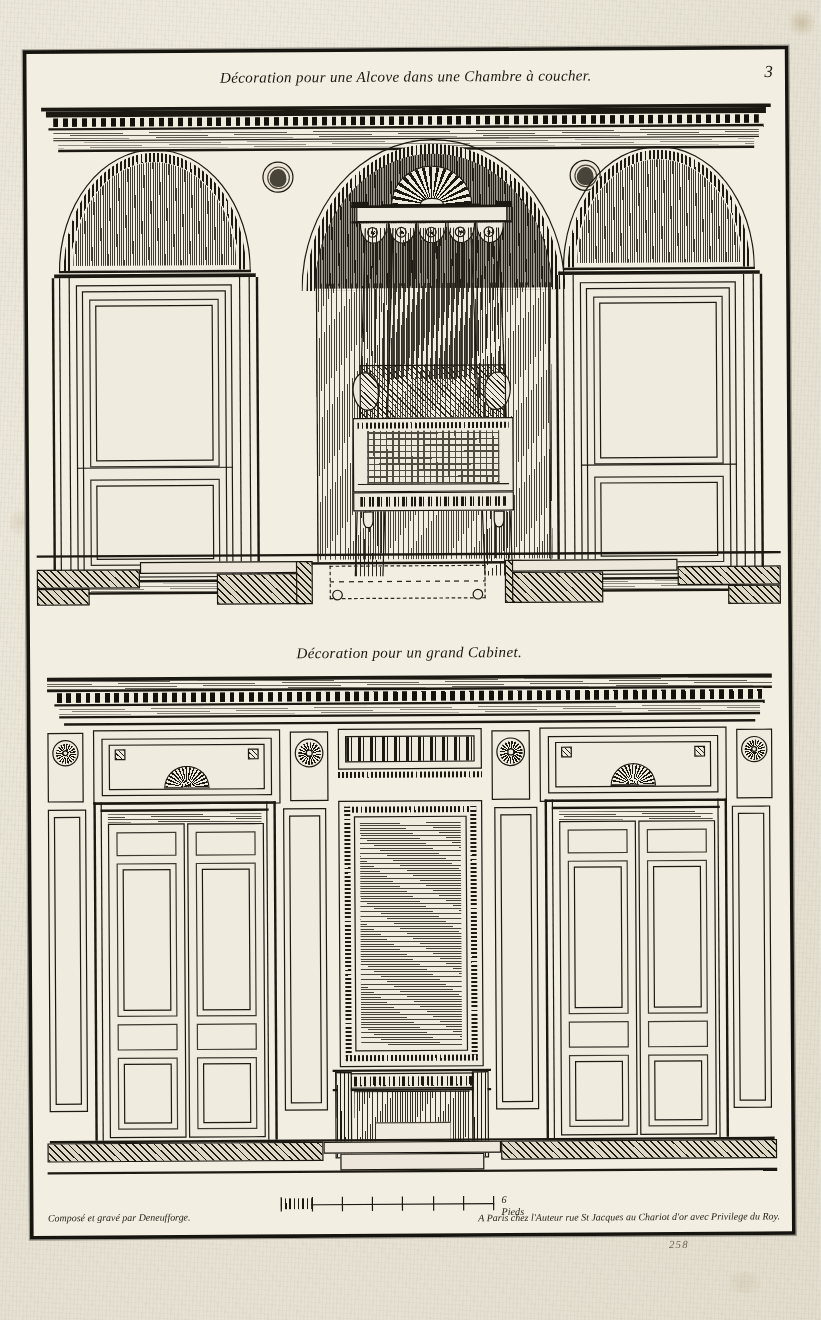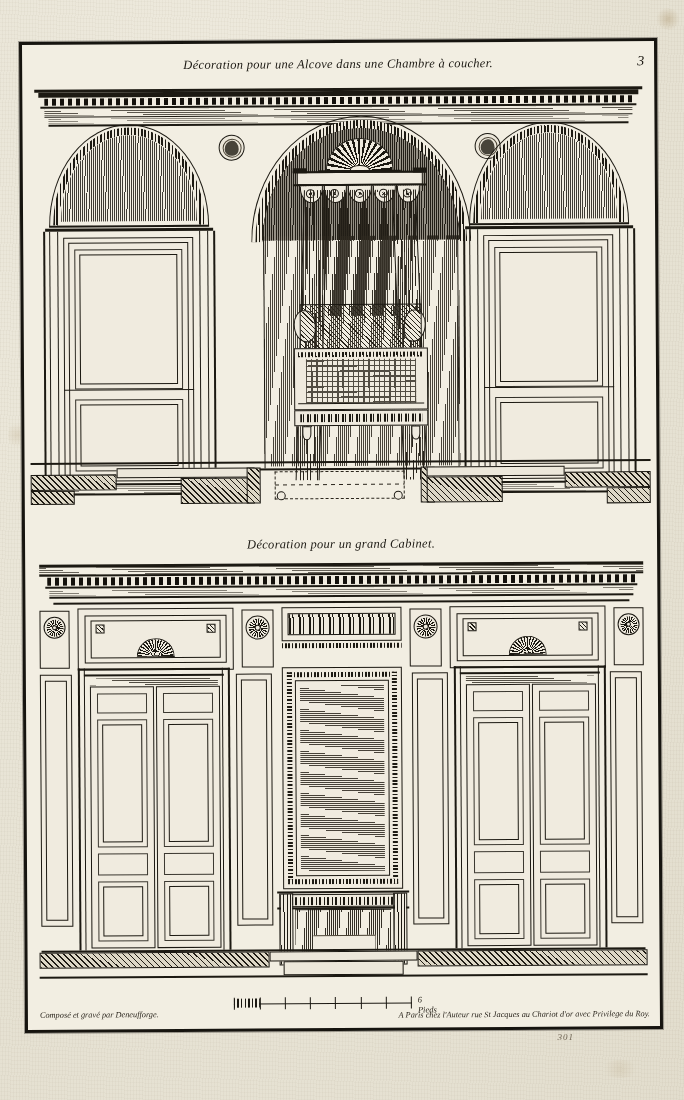--- a/index.html
+++ b/index.html
@@ -453,14 +453,14 @@
       <div class="sb-tick" style="left:152px;"></div>
       <div class="sb-tick" style="left:177px;"></div>
       <div class="sb-label">6 Pieds</div>
     </div>
 
     <div class="credit-l">Composé et gravé par Deneufforge.</div>
     <div class="credit-r">A Paris chez l'Auteur rue St Jacques au Chariot d'or avec Privilege du Roy.</div>
    </div>
   </div>
 
-  <div class="folio">301</div>
+  <div class="folio">258</div>
 </div>
 
 </body></html>

